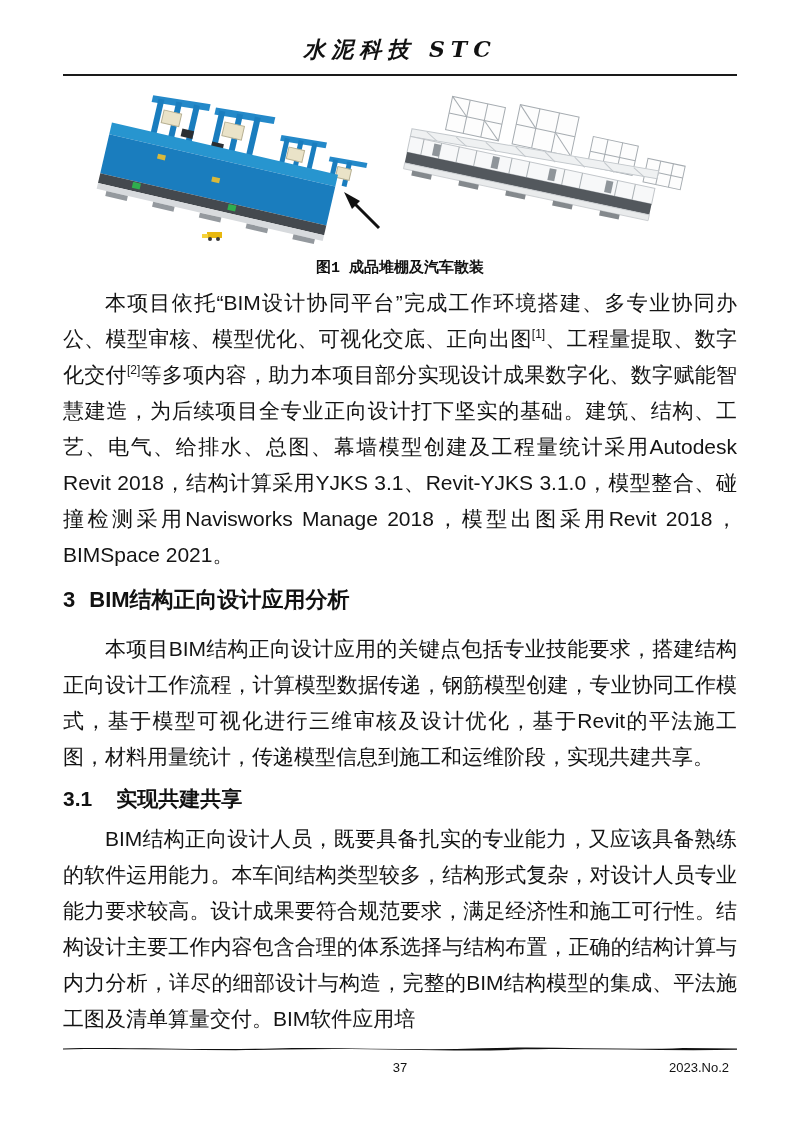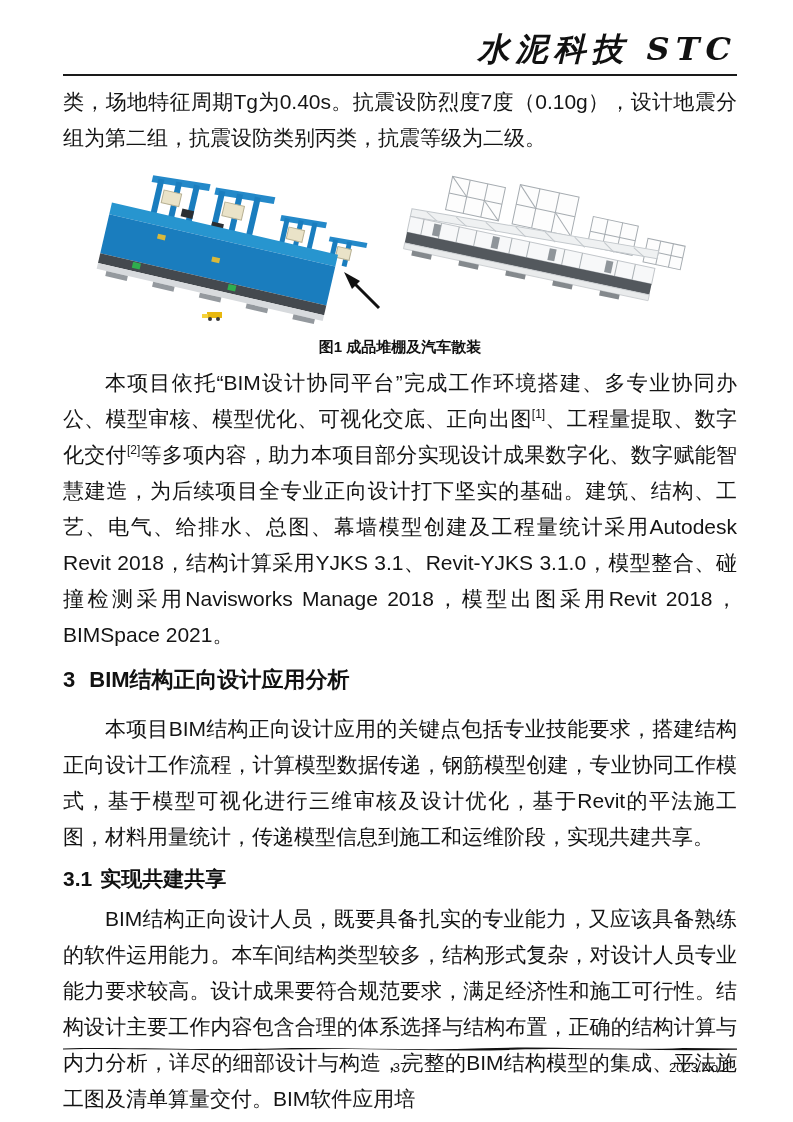--- a/index.html
+++ b/index.html
@@ -8,59 +8,59 @@
     width:793px; height:1122px;
     margin:0 auto;
     background:#ffffff;
     box-sizing:border-box;
     padding:34px 56px 0 63px;
     font-family:"Liberation Sans","DejaVu Sans",sans-serif;
     color:#141414;
     overflow:hidden;
   }
   .journal-title {
-    text-align:right;
+    text-align:center;
     font-family:"DejaVu Serif","Liberation Serif",serif;
     font-style:italic;
     font-weight:bold;
-    font-size:32px;
+    font-size:22px;
     line-height:30px;
     letter-spacing:6px;
     color:#111;
   }
   .header-rule {
     border:none;
     border-top:2px solid #1a1a1a;
     margin:10px 0 0 0;
   }
   .body-text {
     font-size:21px;
     line-height:36px;
     text-align:justify;
     margin:8px 0 0 0;
     color:#141414;
   }
   .indent { text-indent:2em; }
   .body-text sup { font-size:12px; line-height:0; }
-  .figure-block { margin:6px 0 0 0; text-align:center; }
+  .figure-block { margin:6px 0 0 0; text-align:center;font-family:Liberation Mono, monospace; }
   .models-row {
     display:flex; justify-content:center; align-items:flex-end;
     gap:2px; height:172px;
   }
   .figure-caption {
     font-size:15px; font-weight:bold; margin-top:4px; color:#111;
   }
   h2.section-heading {
     font-size:22px; font-weight:bold; margin:12px 0 16px 0; color:#111;
   }
   h2.section-heading .sec-num { margin-right:14px; }
   h3.subsection-heading {
     font-size:21px; font-weight:bold; margin:10px 0 4px 0; color:#111;
   }
-  h3.subsection-heading .sec-num { margin-right:8px; }
+  h3.subsection-heading .sec-num { margin-right:24px; }
   .page-footer {
     position:absolute; left:63px; right:56px; bottom:42px;text-align:right;
   }
   .footer-row { position:relative; height:20px; margin-top:3px; }
   .page-number {
     position:absolute; left:50%; transform:translateX(-50%);
     font-size:13px; color:#111;
   }
   .issue-label {
     position:absolute; right:8px; font-size:13px; color:#111;
@@ -69,21 +69,20 @@
 </head>
 <body>
 
 <div class="page">
 
   <header>
     <div class="journal-title">水泥科技 STC</div>
     <hr class="header-rule">
   </header>
 
-  <p class="body-text">类，场地特征周期Tg为0.40s。抗震设防烈度7度（0.10g），设计地震分组为第二组，抗震设防类别丙类，抗震等级为二级。</p>
 
   <figure class="figure-block" style="margin-left:0;margin-right:0;">
     <div class="models-row">
 
       <svg width="300" height="172" viewBox="0 0 300 172" xmlns="http://www.w3.org/2000/svg">
         <g transform="rotate(13 18 62)">
           <polygon points="52,4 110,0 110,7 52,11" fill="#2489c9"></polygon>
           <rect x="58" y="6" width="6" height="36" fill="#1a7dbe"></rect>
           <rect x="76" y="5" width="6" height="37" fill="#1a7dbe"></rect>
           <rect x="94" y="4" width="6" height="38" fill="#1a7dbe"></rect>

